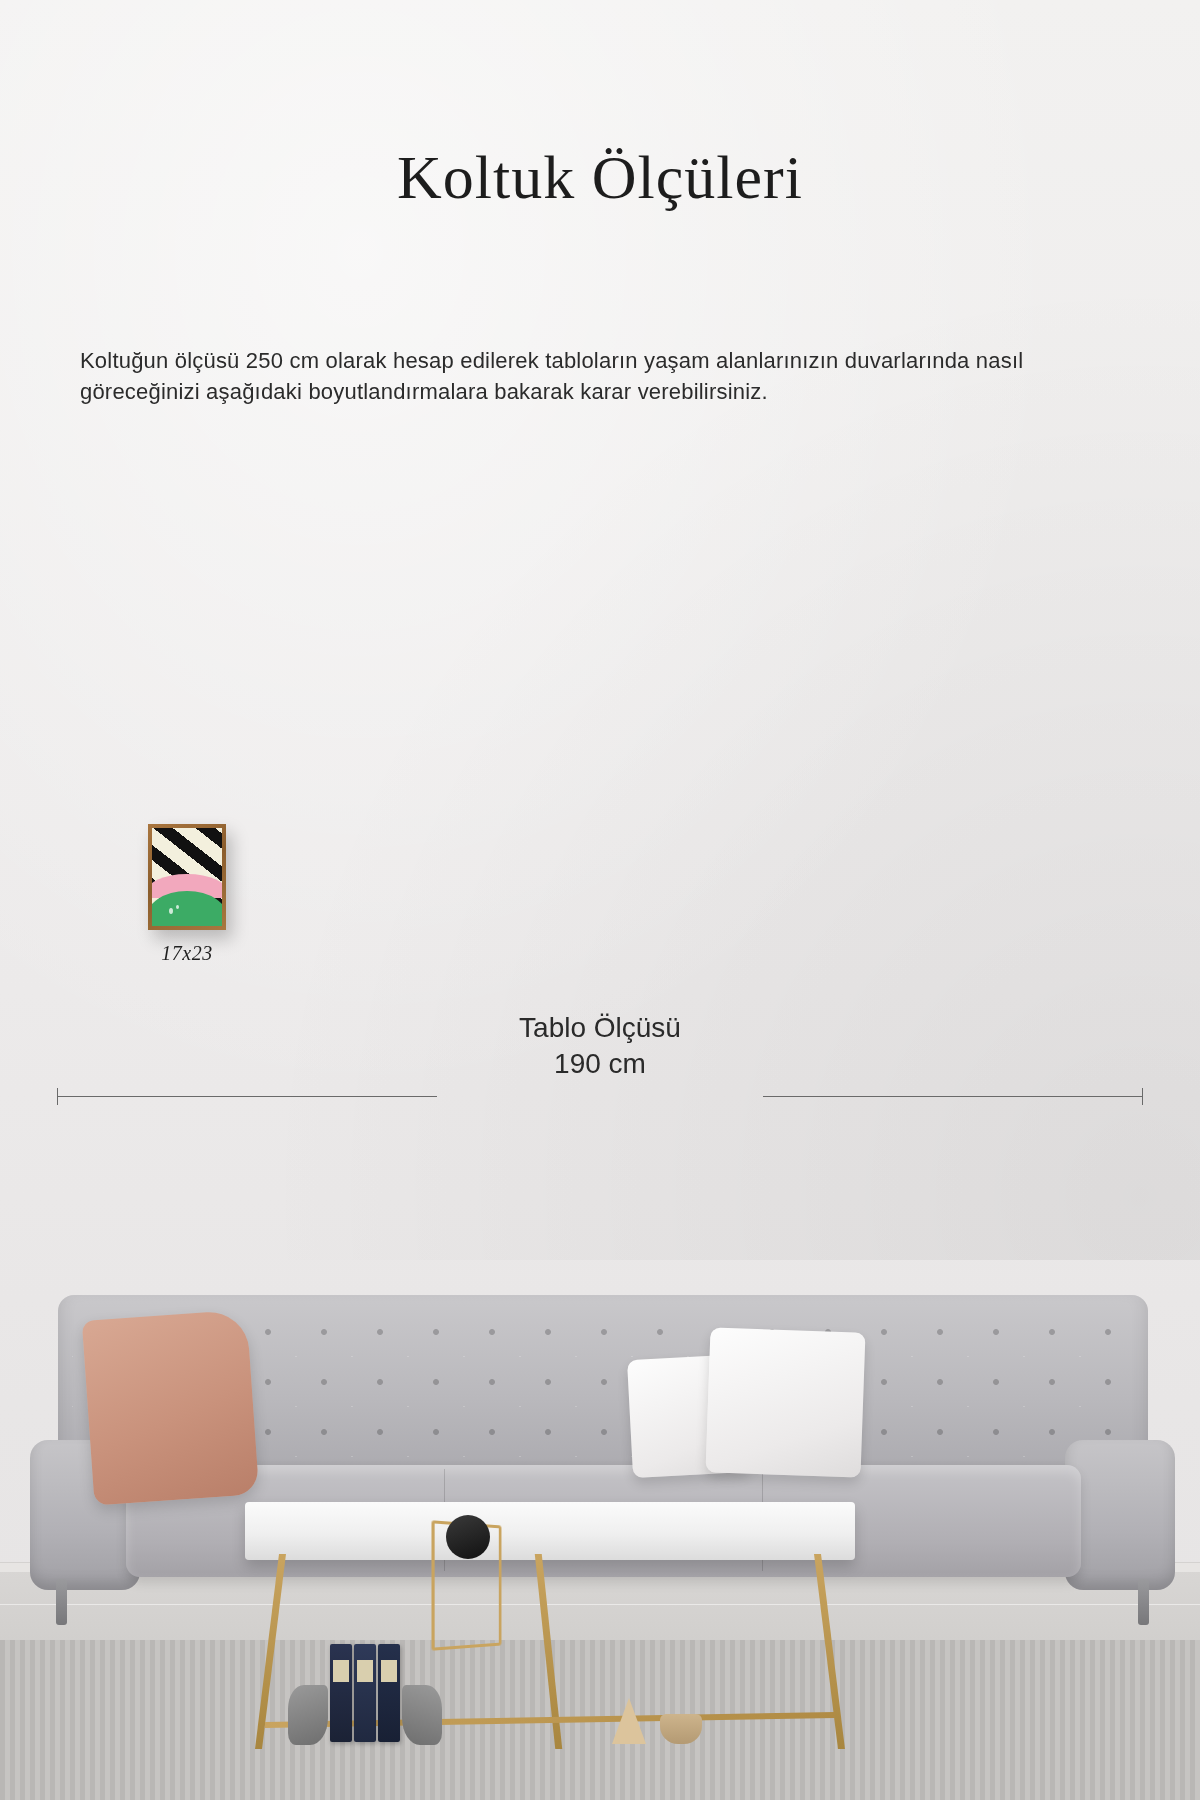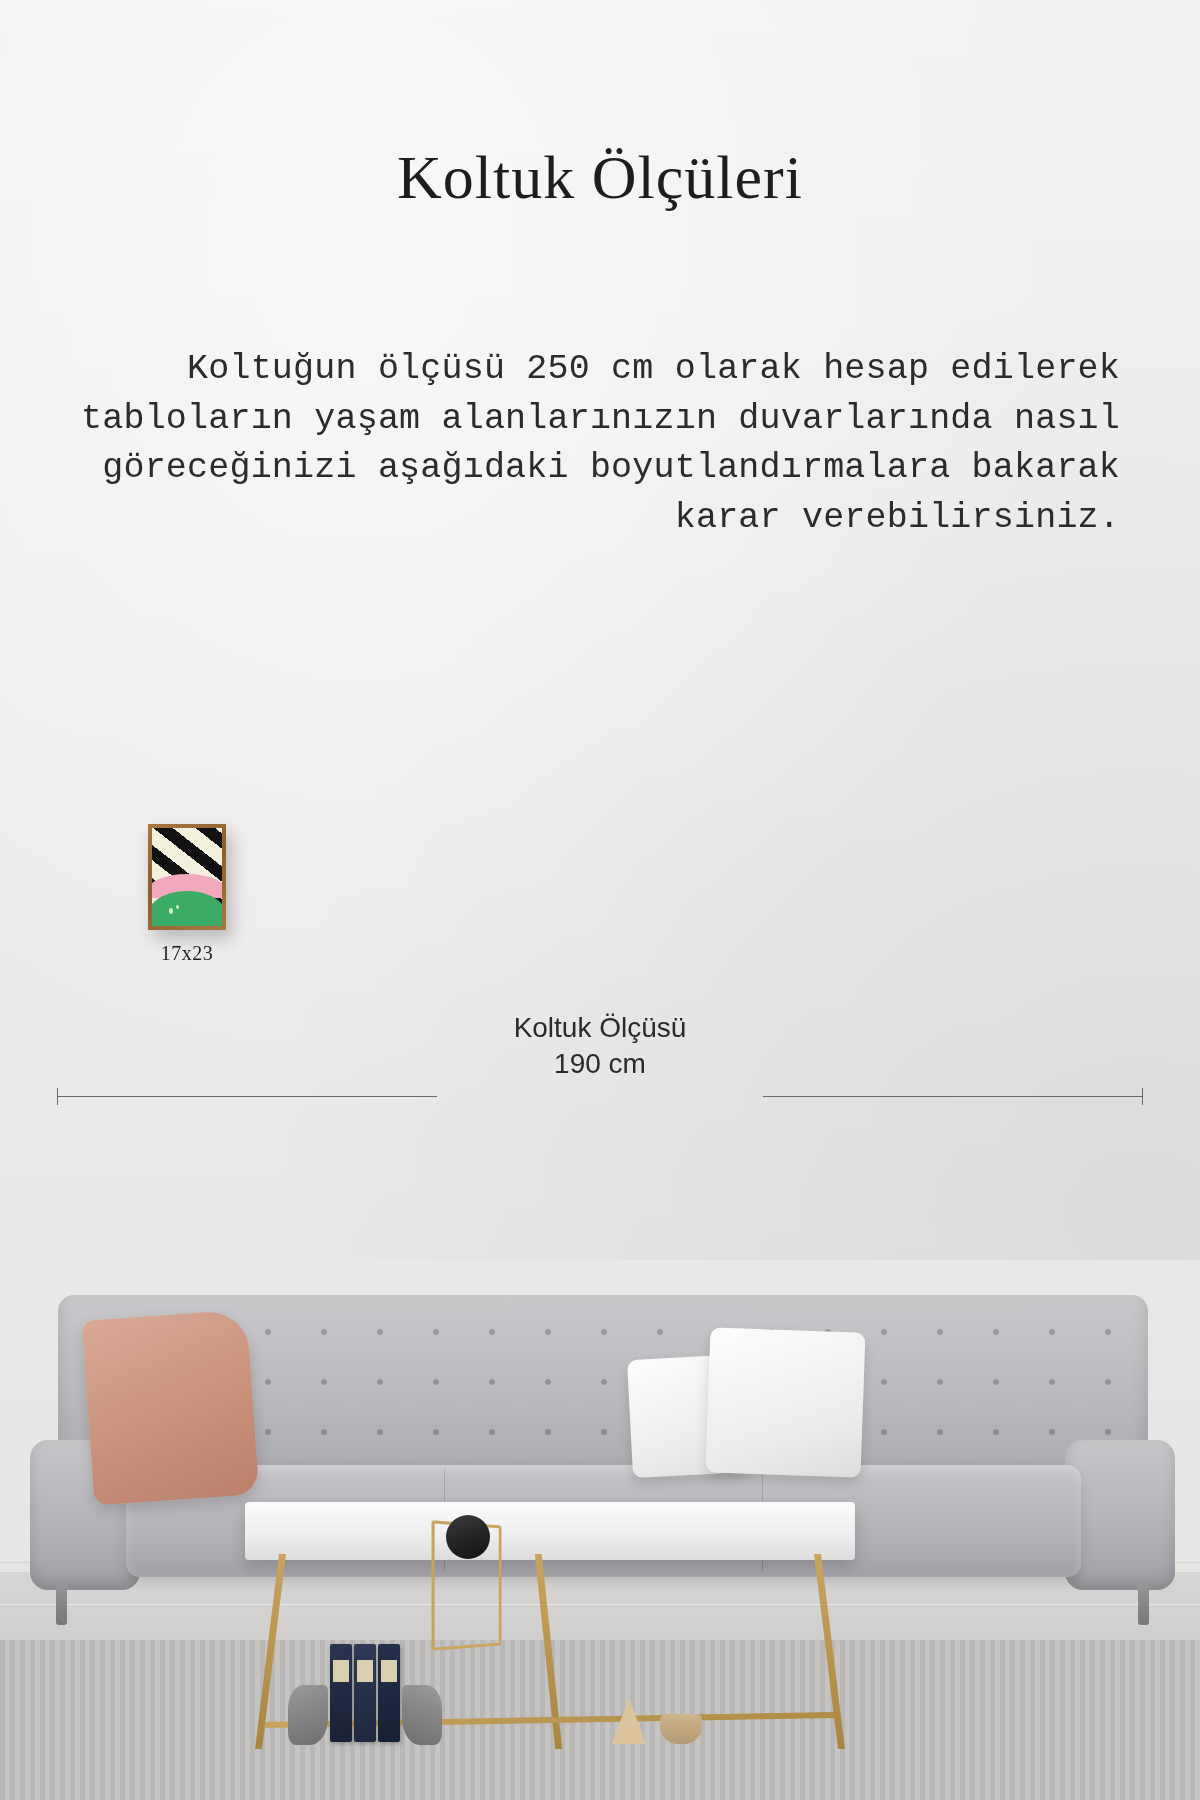--- a/index.html
+++ b/index.html
@@ -43,23 +43,23 @@
     letter-spacing: 1px;
     color: #1d1d1d;
     font-weight: 400;
   }
 
   .subtitle {
     position: absolute;
     top: 345px;
     left: 80px;
     width: 1040px;
-    text-align: right;
-    font-family: Liberation Mono, monospace;
-    font-size: 35px;
+    text-align: left;
+    font-family: Liberation Sans, sans-serif;
+    font-size: 22px;
     line-height: 1.42;
     color: #2b2b2b;
     letter-spacing: 0.2px;
   }
 
   
   .frames {
     position: absolute;
     left: 0;
     top: 600px;
@@ -390,31 +390,31 @@
       <div class="frame" style="width:78px; height:106px; padding:4px;">
         <div class="inner" style="left:4px;right:4px;top:4px;bottom:4px;">
           <div class="art">
             <div class="pink"></div>
             <div class="green"></div>
             <div class="speck" style="left:24%;bottom:12%;width:4px;height:6px;"></div>
             <div class="speck" style="left:34%;bottom:17%;width:3px;height:4px;"></div>
           </div>
         </div>
       </div>
-      <div class="frame-label" style="top:118px; font-size:20px;">17x23</div>
+      <div class="frame-label" style="top:118px; font-size:20px;font-style:italic;">17x23</div>
     </div>
 
 
 
 
   </div>
 
   <div class="measure">
     <div class="caption">
-      <div>Koltuk Ölçüsü</div>
+      <div>Tablo Ölçüsü</div>
       <div>190 cm</div>
     </div>
     <div class="rule-left"></div>
     <div class="rule-right"></div>
     <div class="cap-left"></div>
     <div class="cap-right"></div>
   </div>
 
   <div class="room">
     <div class="floor">

